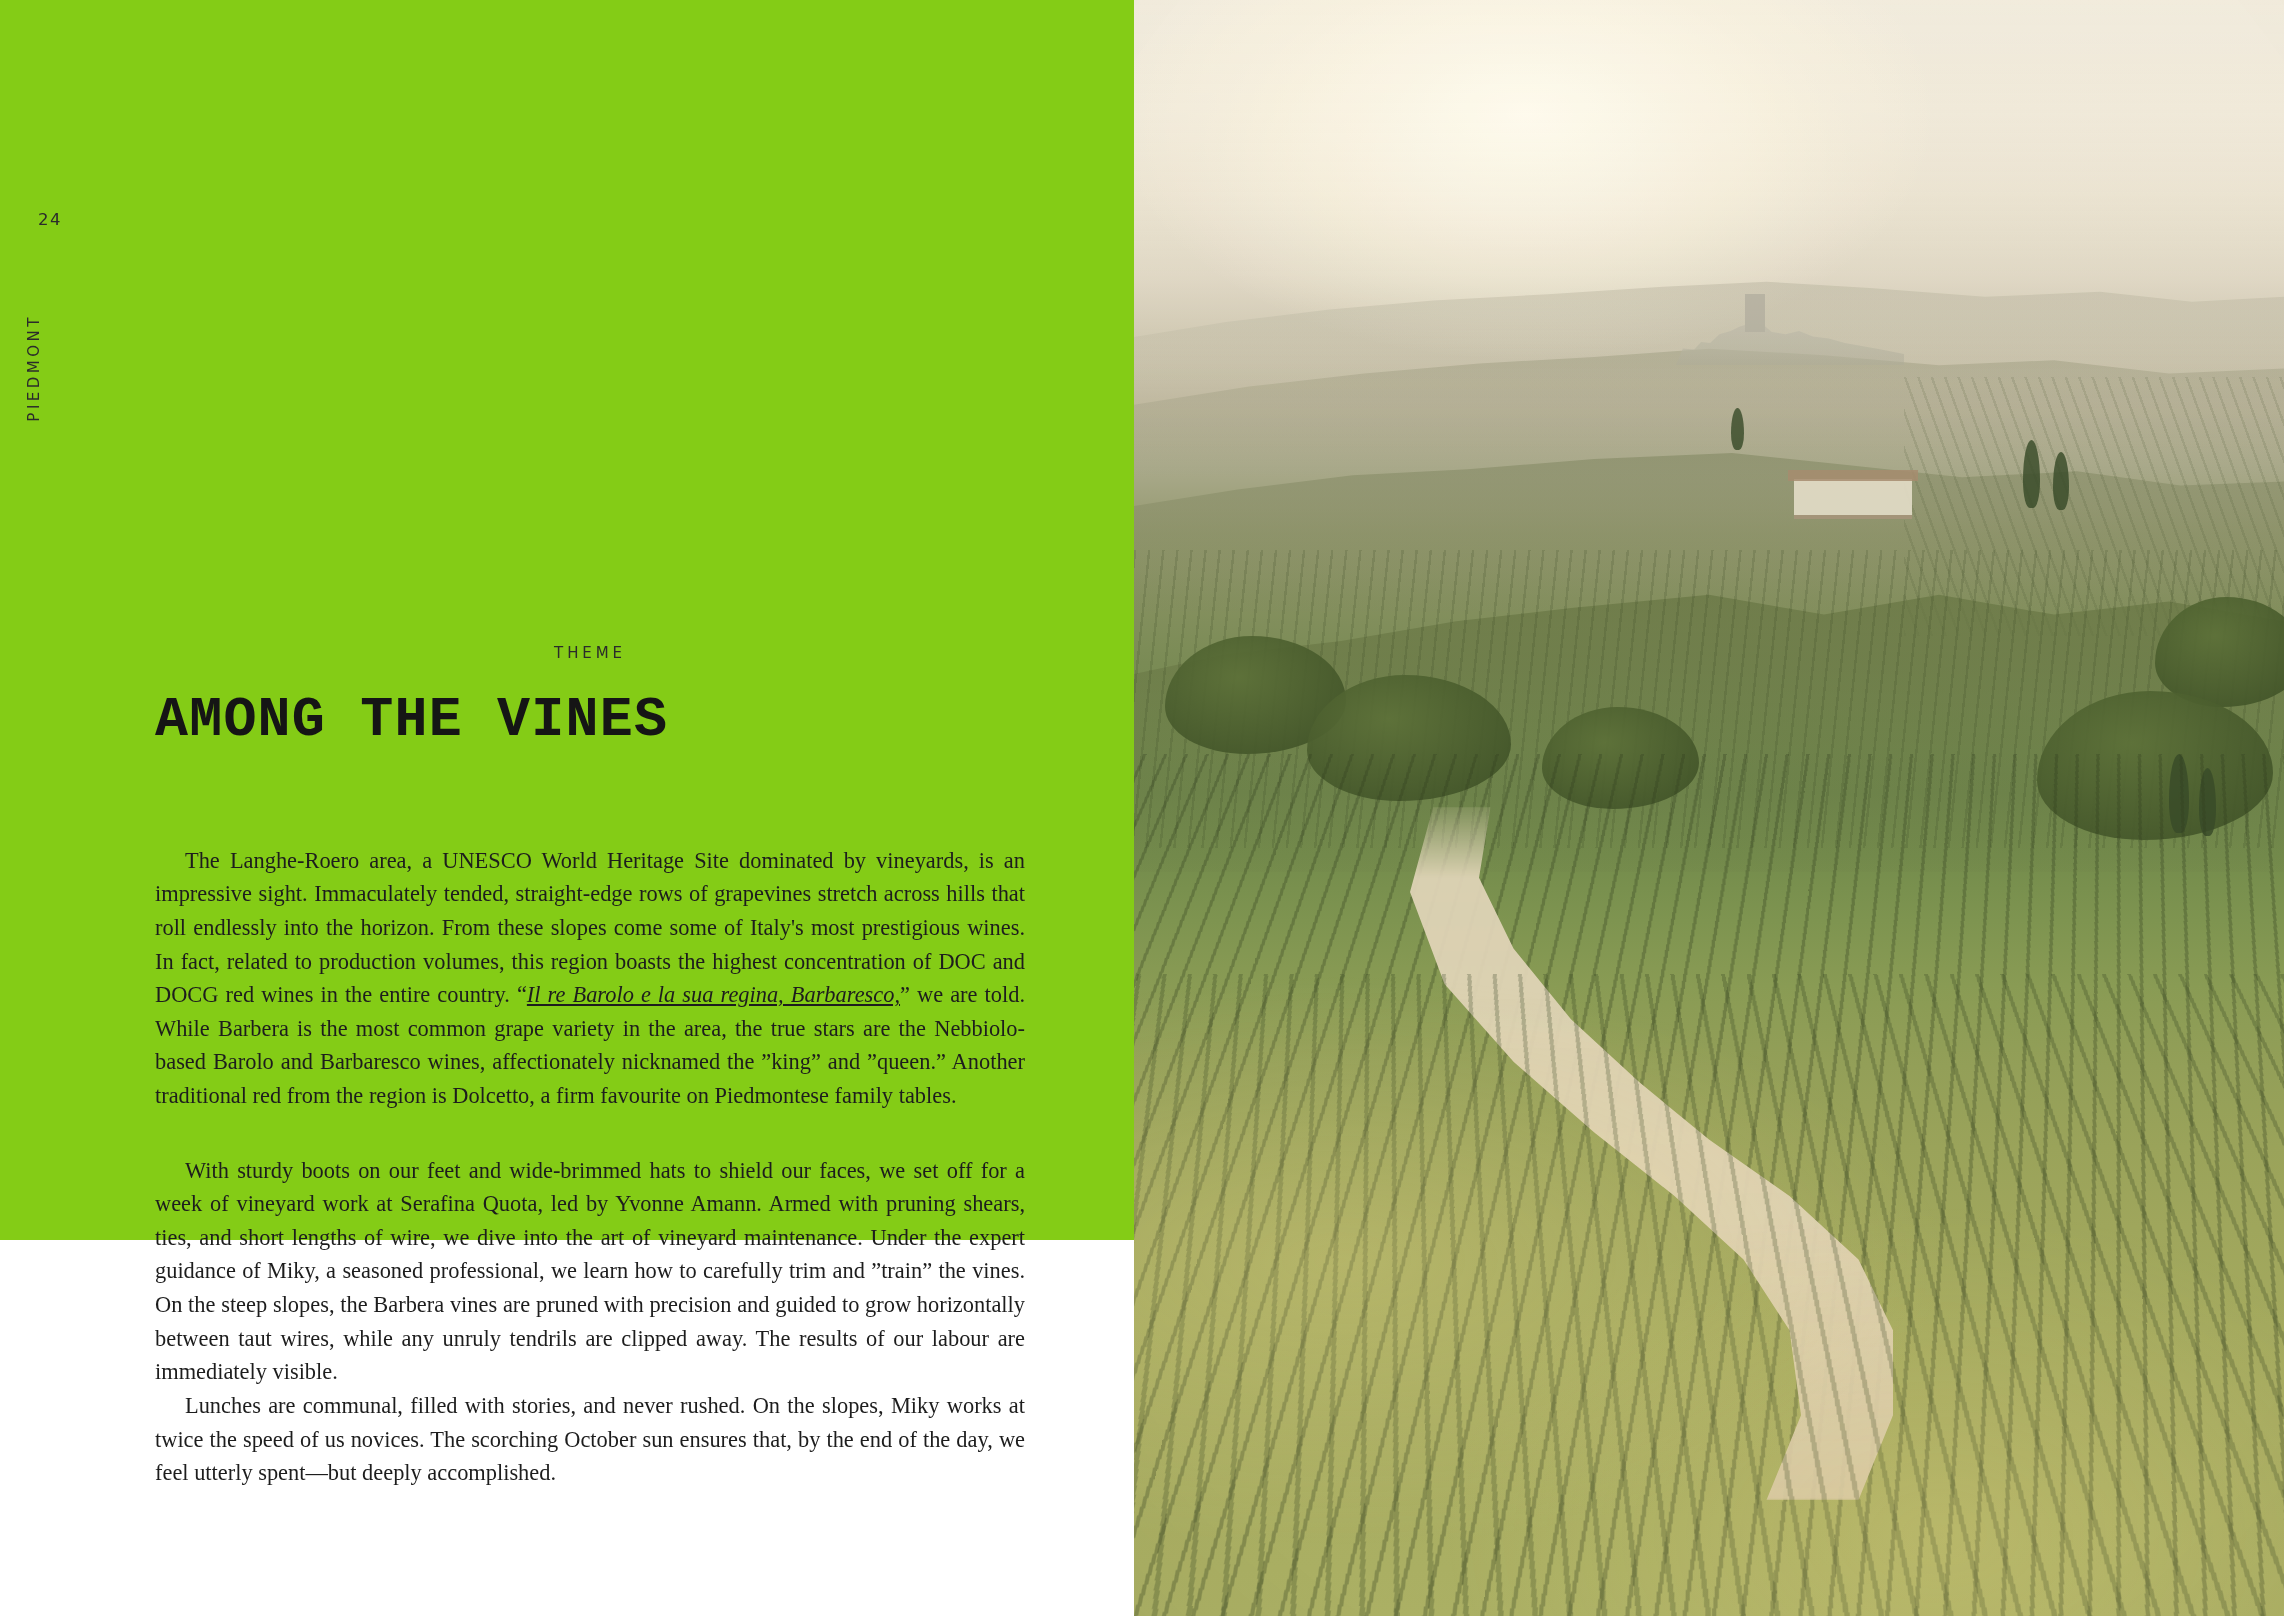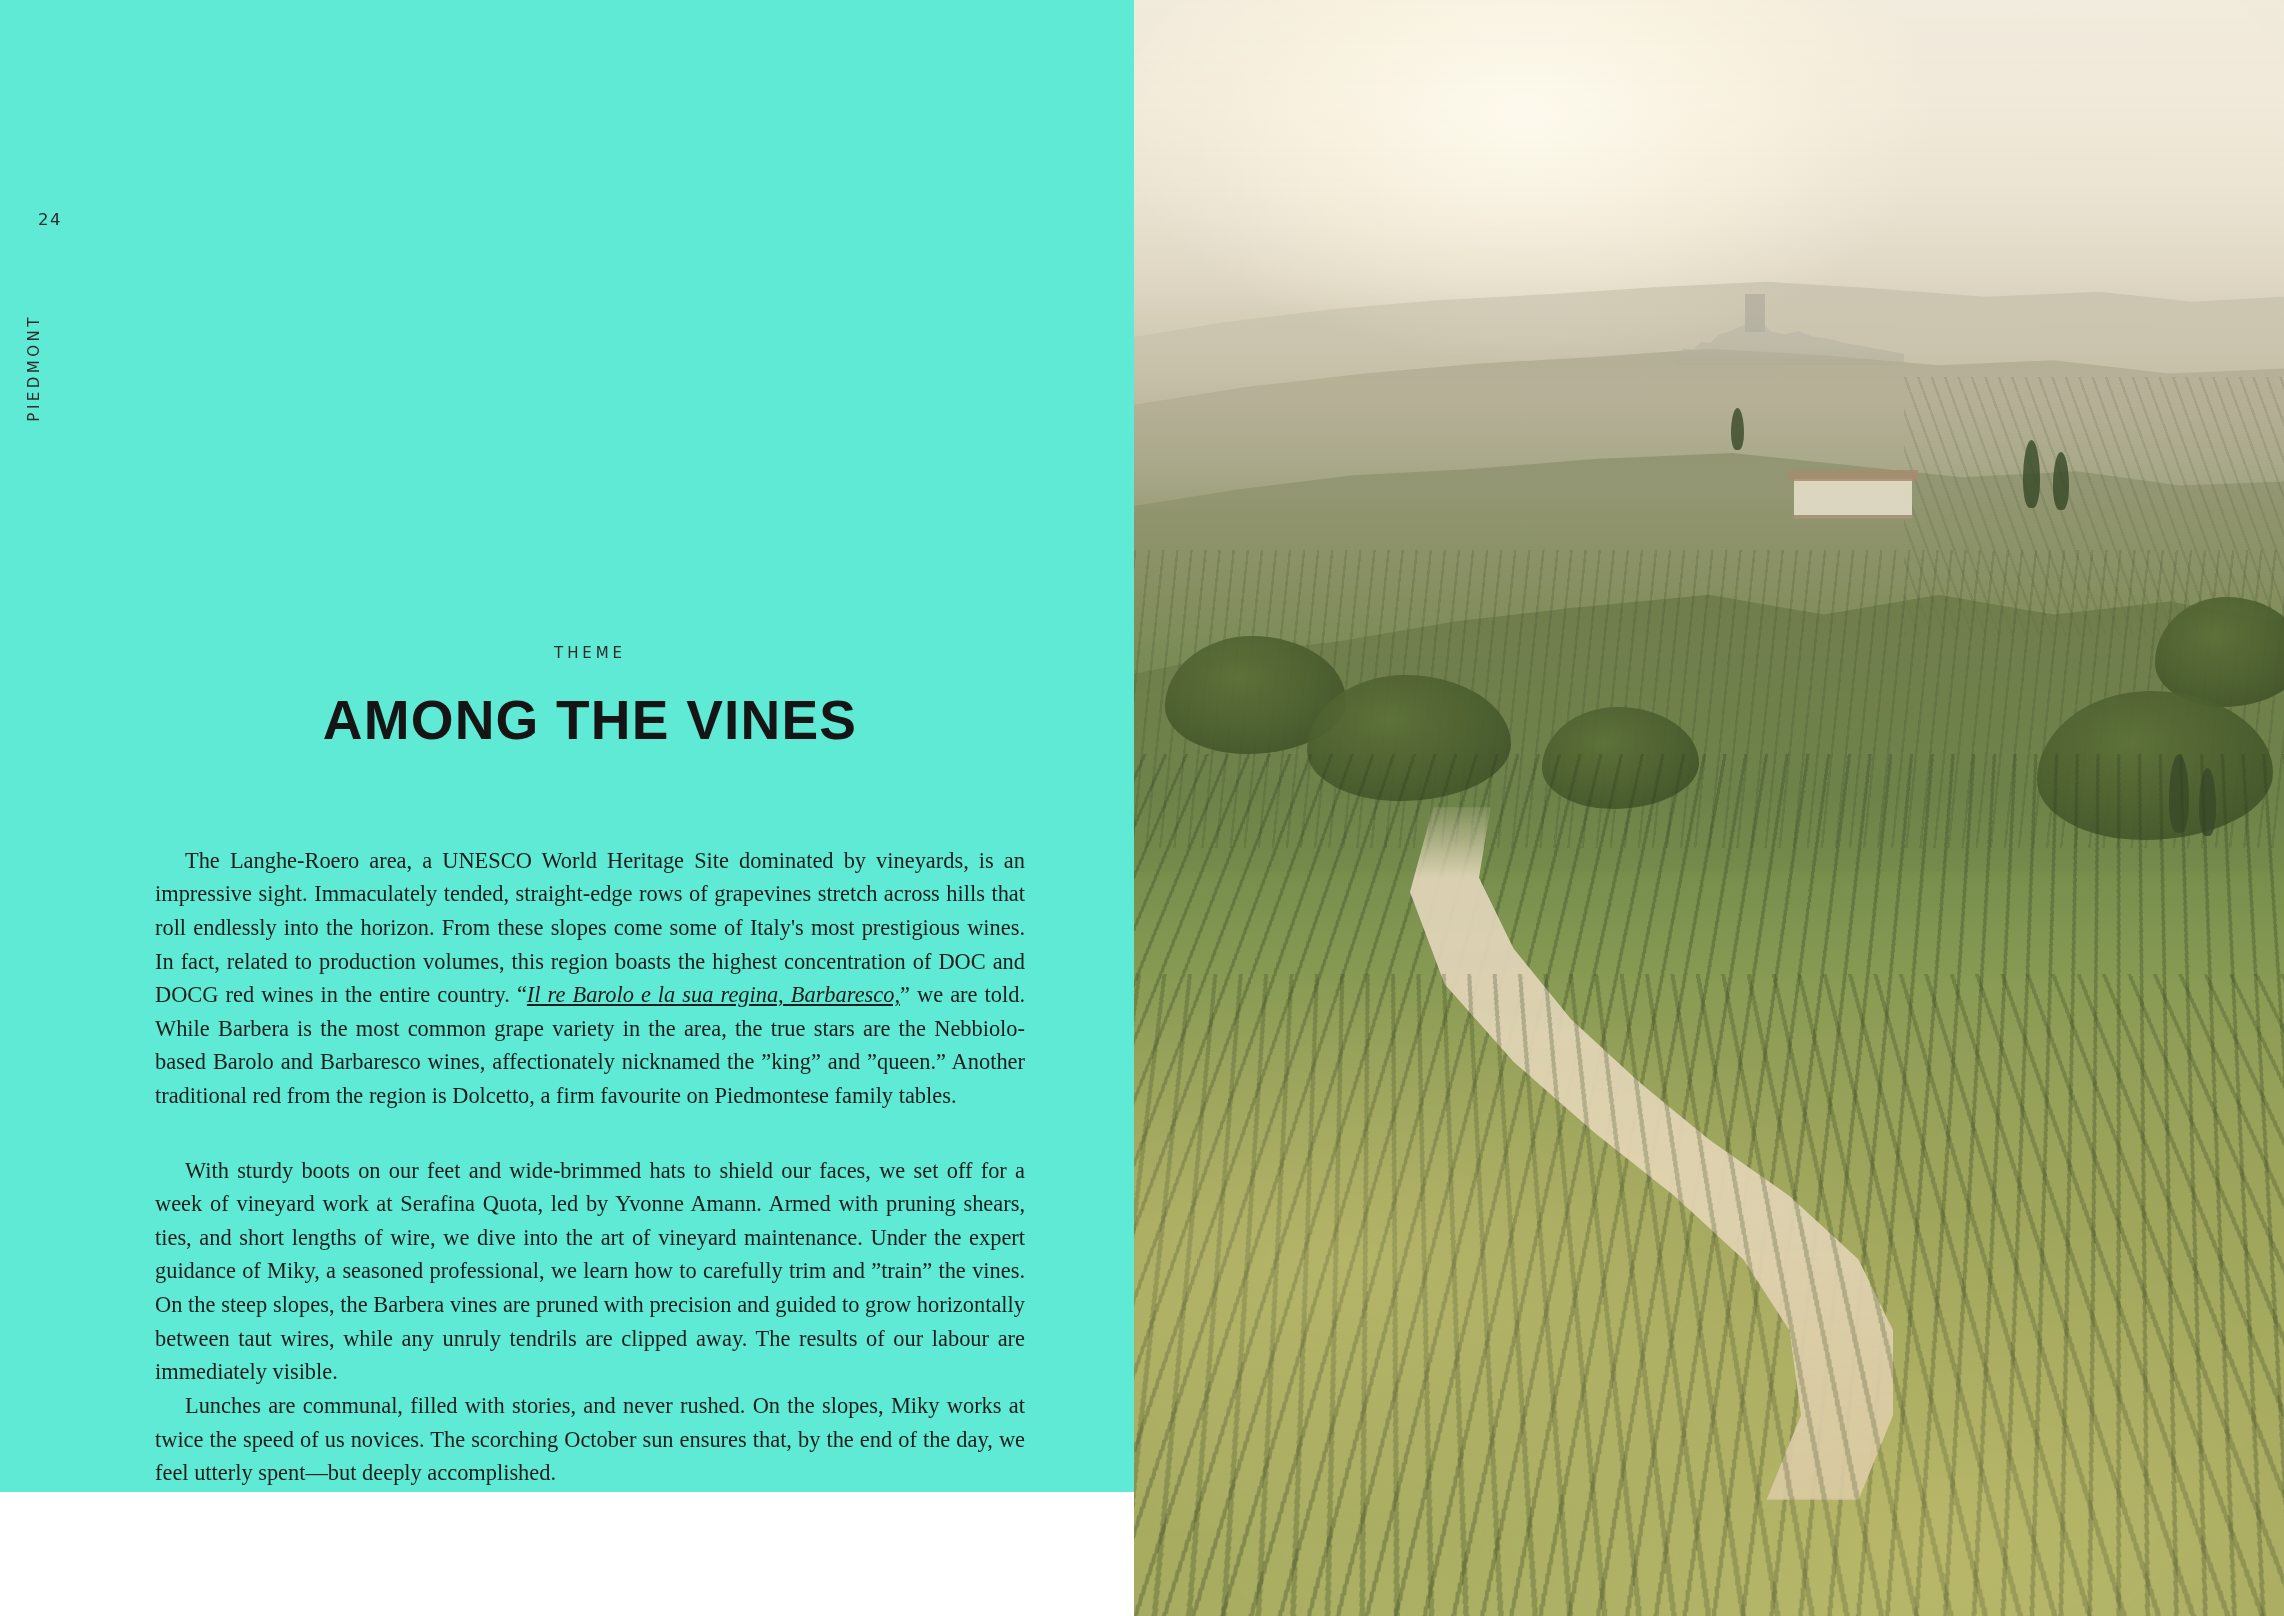--- a/index.html
+++ b/index.html
@@ -19,22 +19,22 @@
     position: relative;
     width: 2284px;
     height: 1616px;
     display: flex;
   }
 
   
   .page-left {
     position: relative;
     width: 1134px;
-    height: 1492px;
-    background: #5eead4;
+    height: 1240px;
+    background: #84cc16;
     flex: 0 0 1134px;
   }
 
   .folio {
     position: absolute;
     left: 38px;
     top: 210px;
     font-family: "DejaVu Sans", sans-serif;
     font-size: 16.5px;
     letter-spacing: 1.6px;
@@ -65,22 +65,21 @@
   .kicker {
     text-align: center;
     font-family: "DejaVu Sans", sans-serif;
     font-size: 15px;
     letter-spacing: 3.9px;
     color: #2b2b2b;
     margin: 0 0 30px 0;
   }
 
   .headline {
-    text-align: center;
-    font-family: Liberation Sans, sans-serif;
+    font-family: Liberation Mono, monospace;
     font-size: 55px;
     font-weight: 700;
     letter-spacing: 1.2px;
     color: #151515;
     margin: 0 0 94px 0;
     line-height: 1.05;
   }
 
   .body-block {
     font-family: "Liberation Serif", serif;

